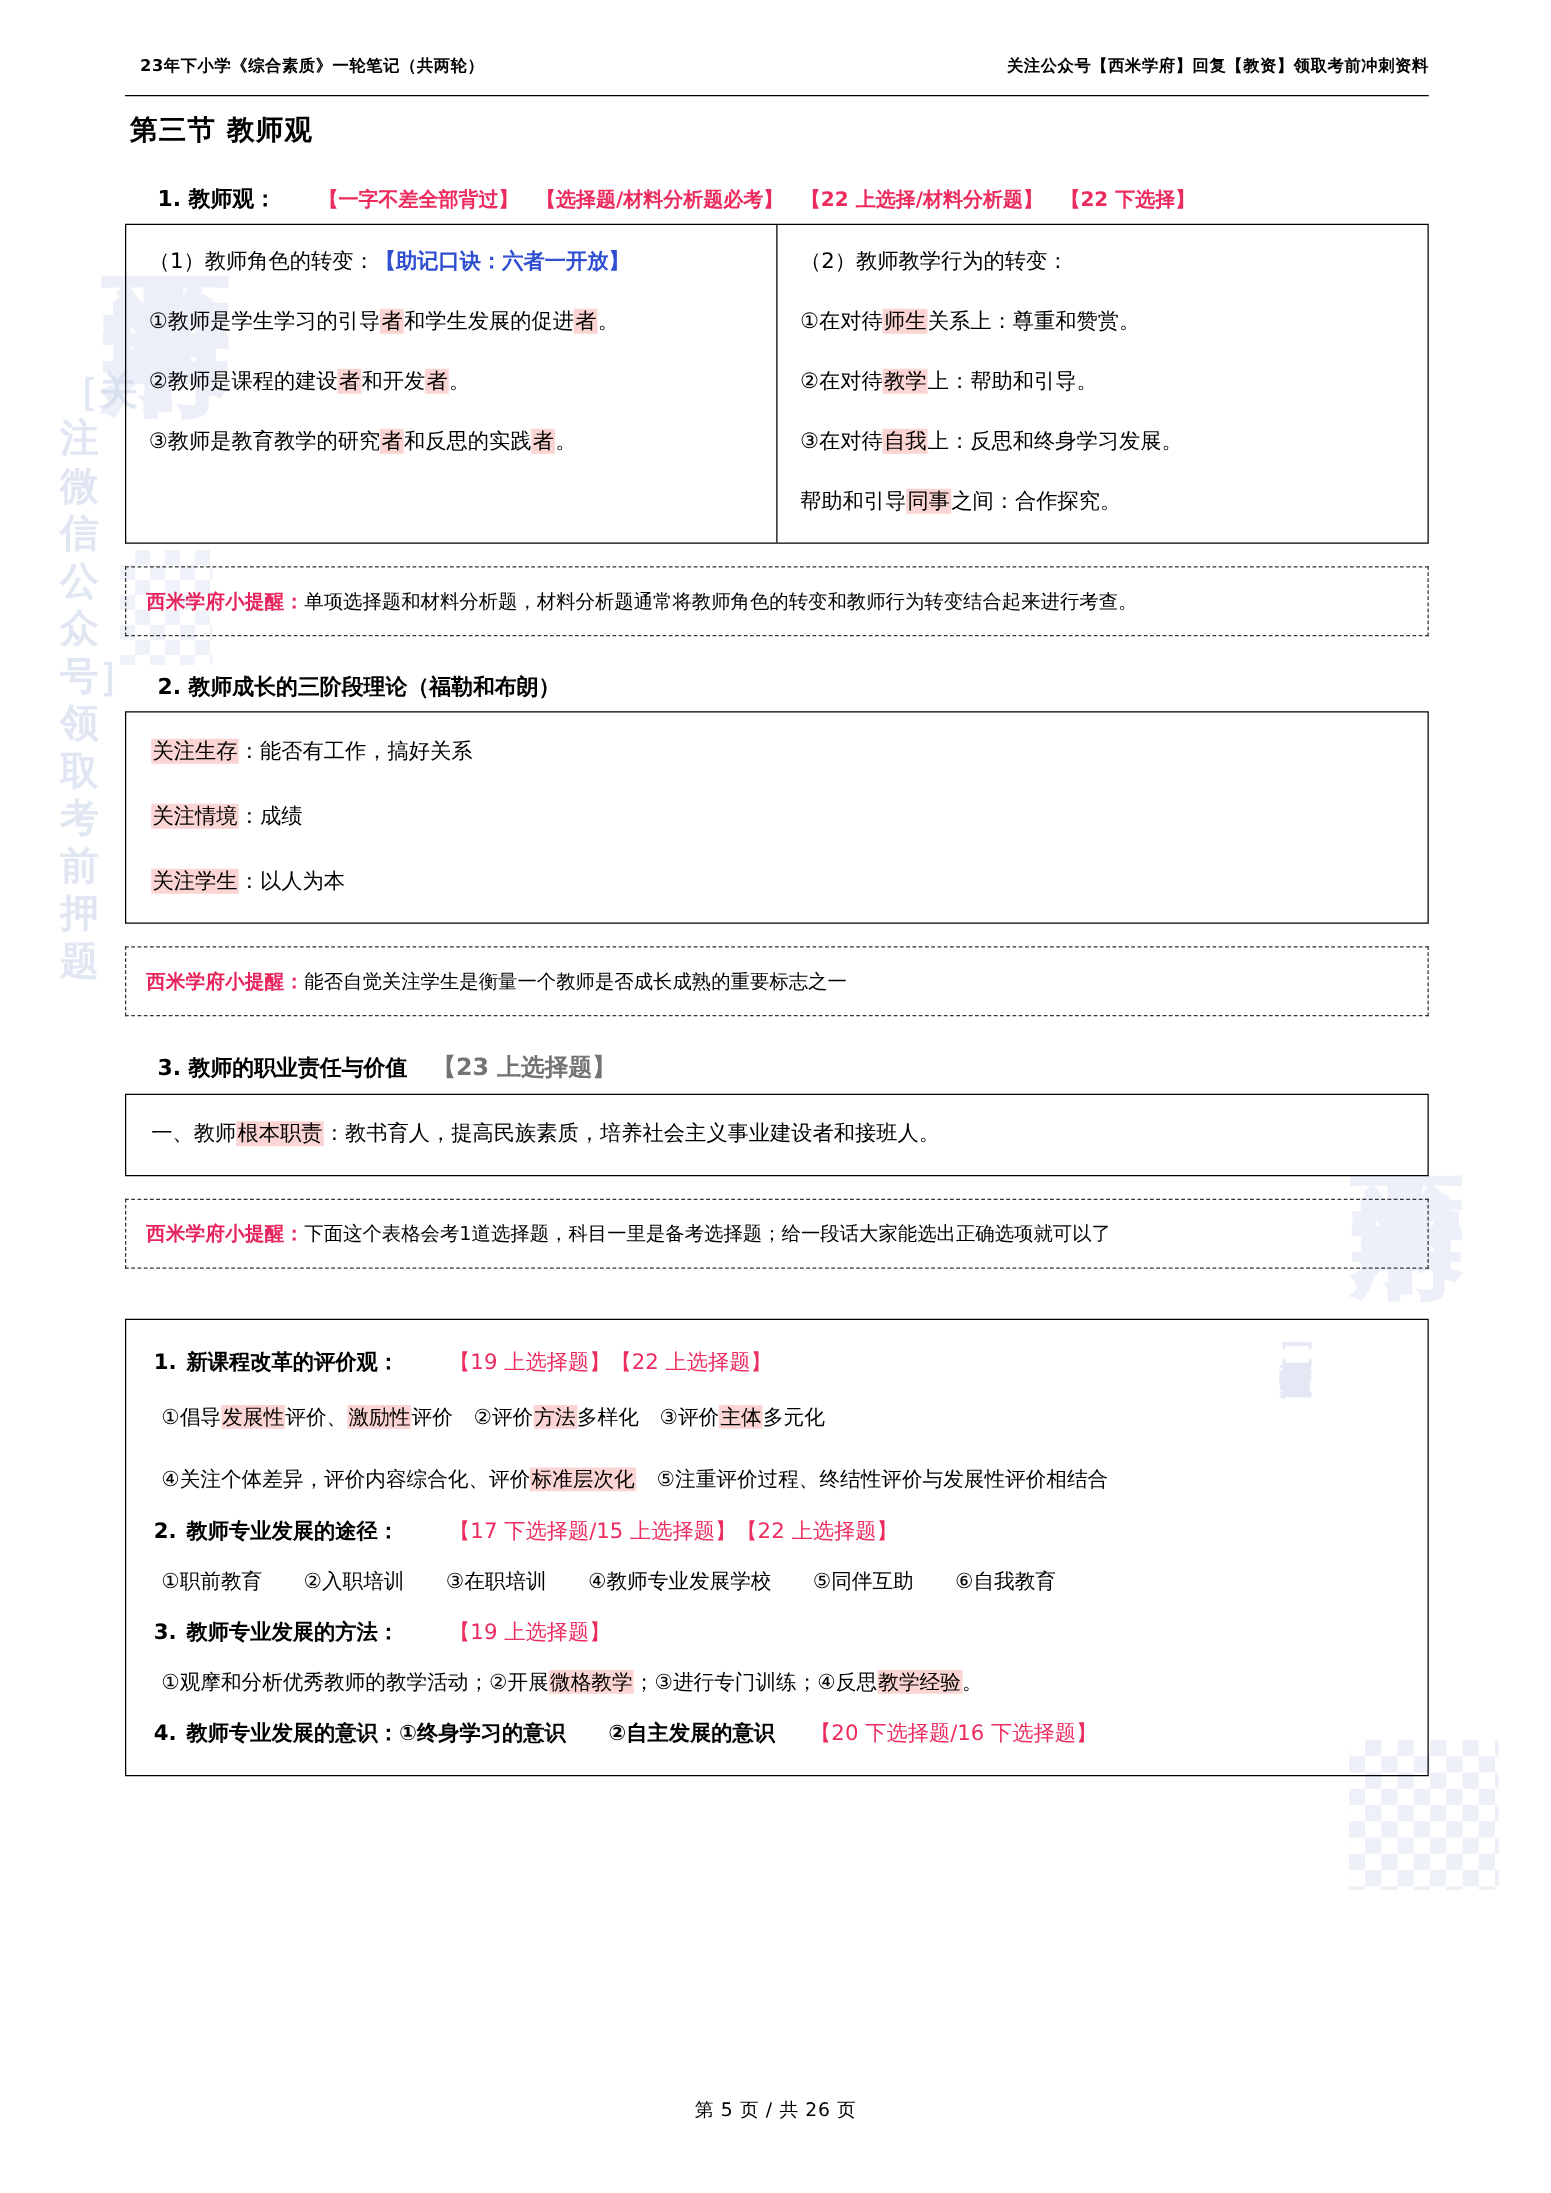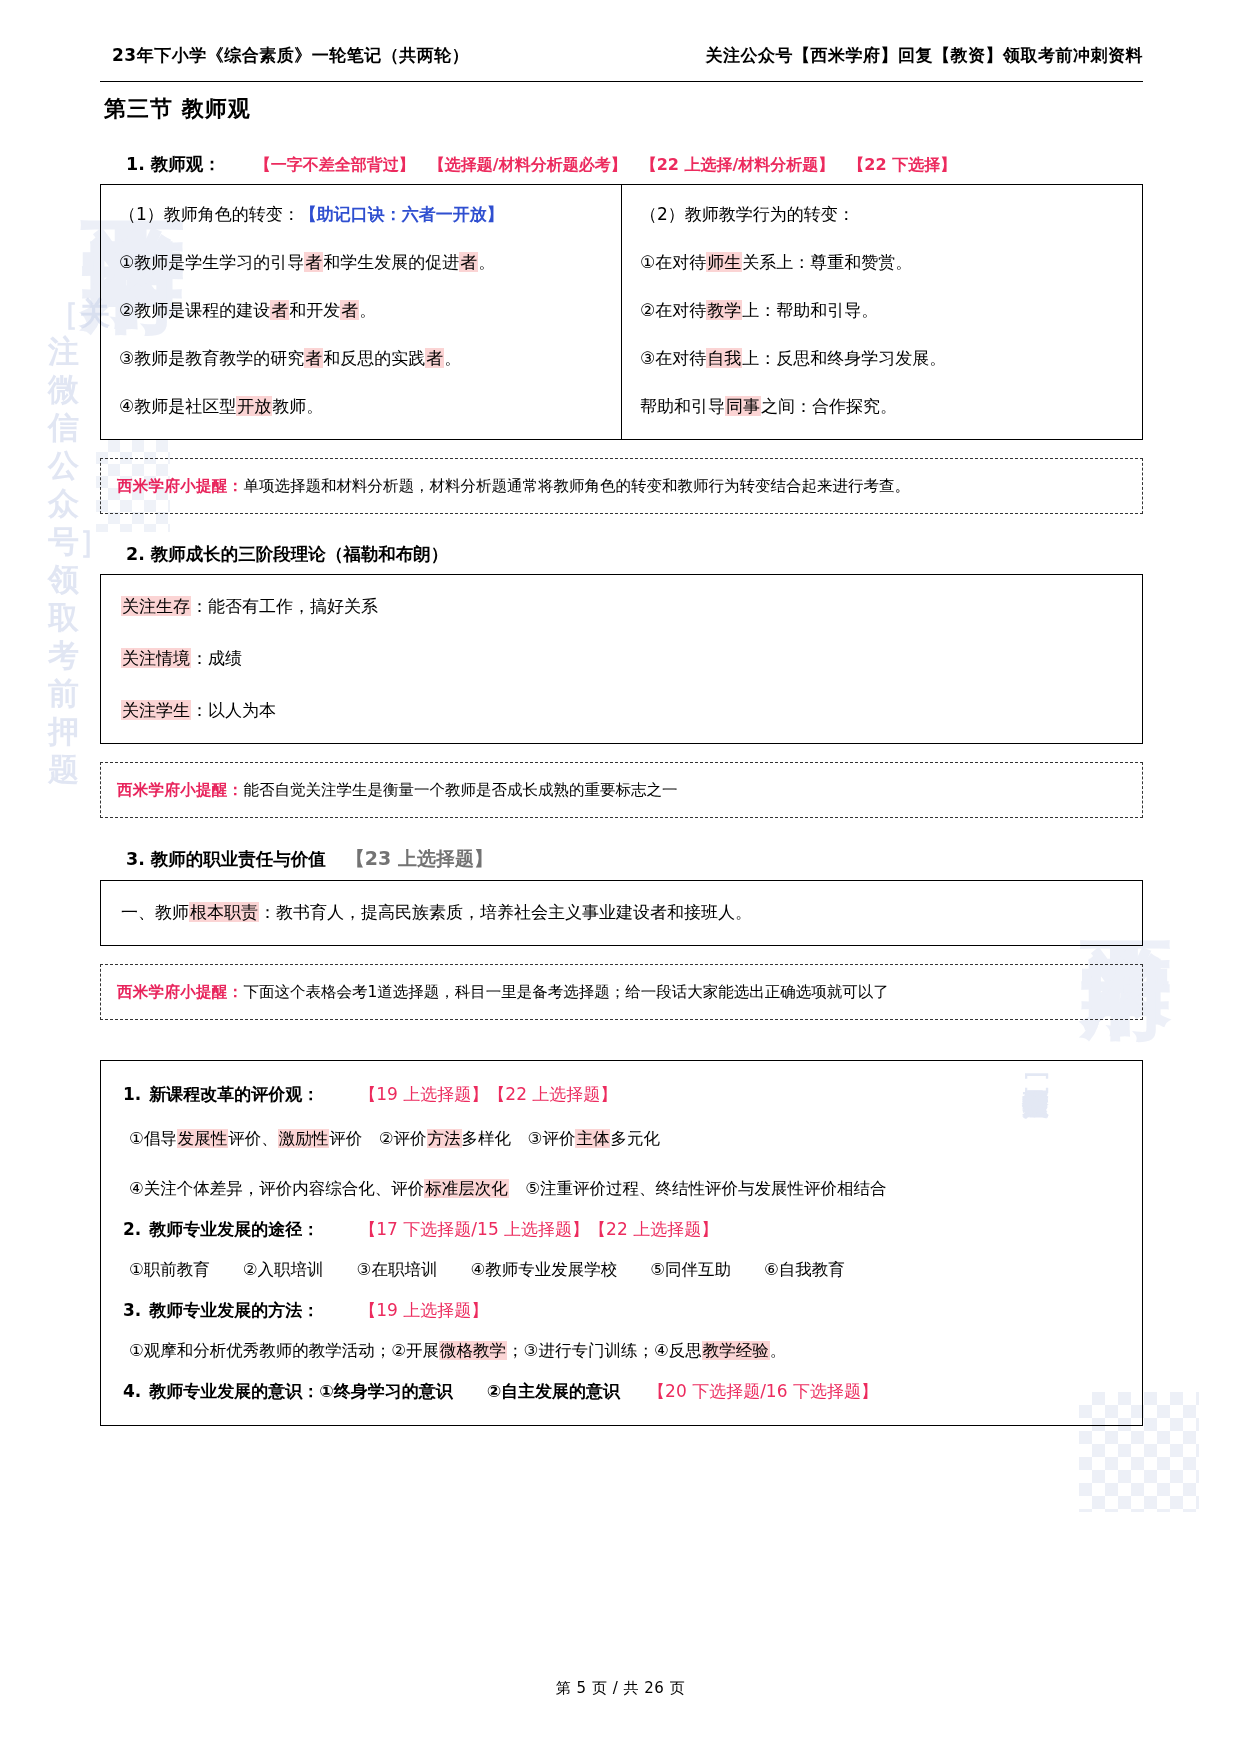--- a/index.html
+++ b/index.html
@@ -23,21 +23,21 @@
     background-image:linear-gradient(45deg,#ccd5ea 25%,transparent 25%,transparent 75%,#ccd5ea 75%),
                      linear-gradient(45deg,#ccd5ea 25%,transparent 25%,transparent 75%,#ccd5ea 75%);
     background-size:26px 26px;background-position:0 0,13px 13px;}
   .wm-checks2{position:absolute;left:96px;top:440px;width:74px;height:92px;opacity:.3;z-index:0;
     background-image:linear-gradient(45deg,#ccd5ea 25%,transparent 25%,transparent 75%,#ccd5ea 75%),
                      linear-gradient(45deg,#ccd5ea 25%,transparent 25%,transparent 75%,#ccd5ea 75%);
     background-size:24px 24px;background-position:0 0,12px 12px;}
 
   
   .header{position:relative;z-index:2;display:flex;justify-content:space-between;
-    padding:44px 98px 0 112px;font-size:17px;font-weight:700;letter-spacing:.5px;}
+    padding:44px 98px 0 112px;font-size:13px;font-weight:700;letter-spacing:.5px;}
   .hdr-rule{position:relative;z-index:2;margin:14px 98px 0 100px;border-top:1.6px solid #000;}
 
   
   .content{position:relative;z-index:2;padding:0 98px 0 100px;}
 
   .tipbox{border:1.3px dashed #333;padding:12px 14px 12px 16px;margin-top:18px;
     font-size:15.5px;line-height:30px;background:transparent;}
   .tiplabel{color:#e8245c;font-weight:700;letter-spacing:.3px;}
   .tiptext{color:#000;}
 
@@ -114,23 +114,20 @@
           </div>
           <div class="row">
             <span>①教师是学生学习的引导</span><span class="hl">者</span><span>和学生发展的促进</span><span class="hl">者</span><span>。</span>
           </div>
           <div class="row">
             <span>②教师是课程的建设</span><span class="hl">者</span><span>和开发</span><span class="hl">者</span><span>。</span>
           </div>
           <div class="row">
             <span>③教师是教育教学的研究</span><span class="hl">者</span><span>和反思的实践</span><span class="hl">者</span><span>。</span>
           </div>
-          <div class="row">
-            <span>④教师是社区型</span><span class="hl">开放</span><span>教师。</span>
-          </div>
         </div>
         <div class="col right">
           <div class="row">（2）教师教学行为的转变：</div>
           <div class="row">
             <span>①在对待</span><span class="hl">师生</span><span>关系上：尊重和赞赏。</span>
           </div>
           <div class="row">
             <span>②在对待</span><span class="hl">教学</span><span>上：帮助和引导。</span>
           </div>
           <div class="row">

